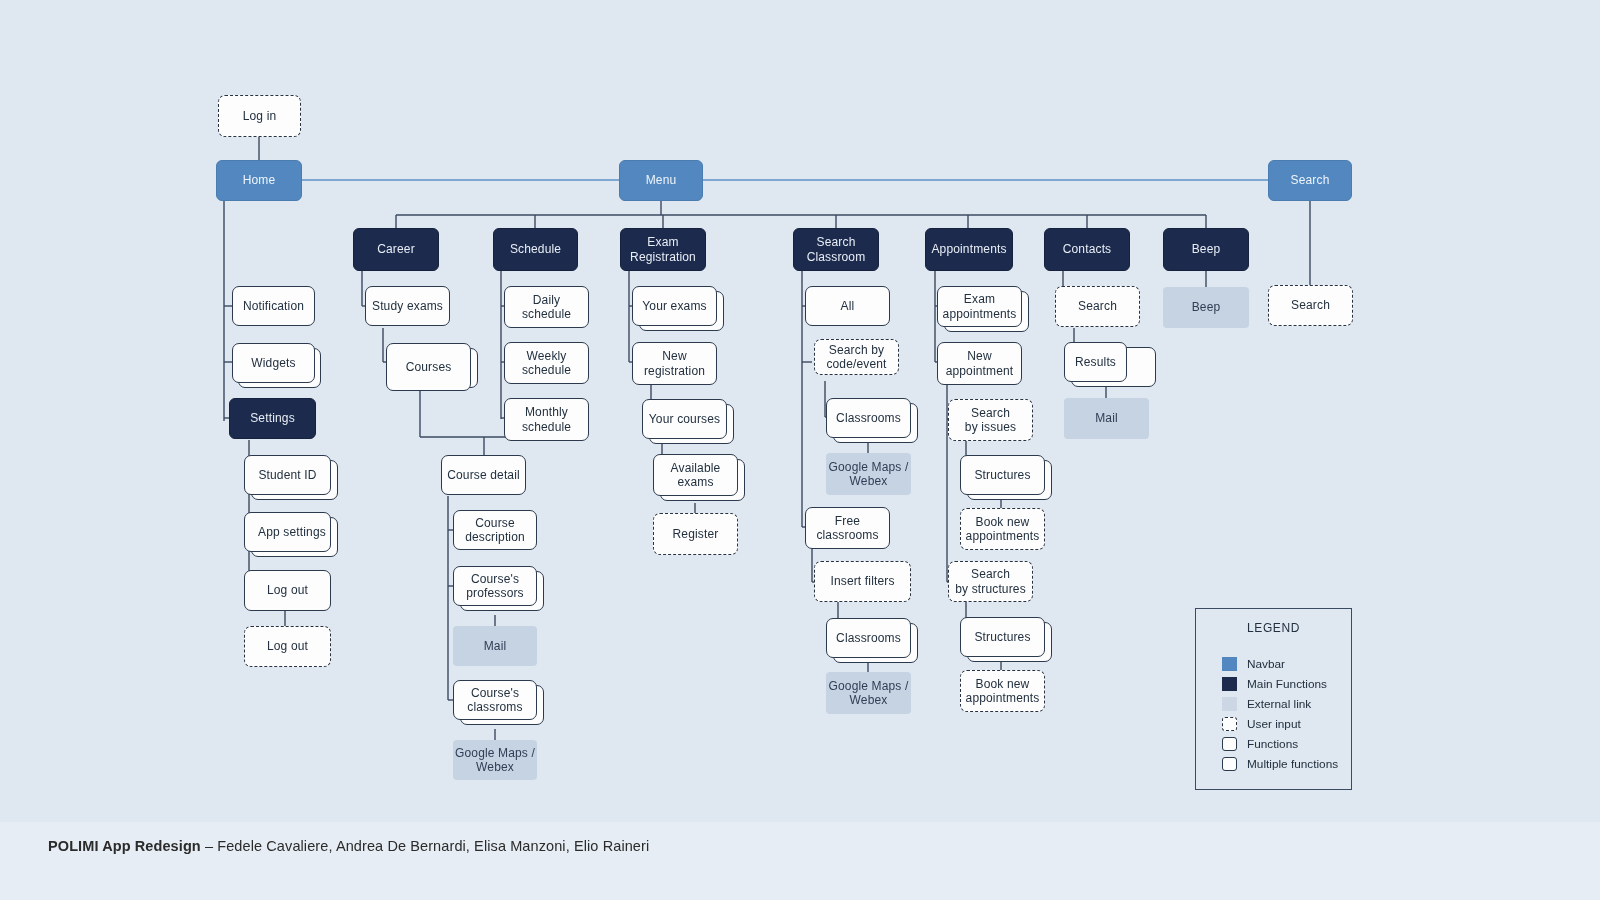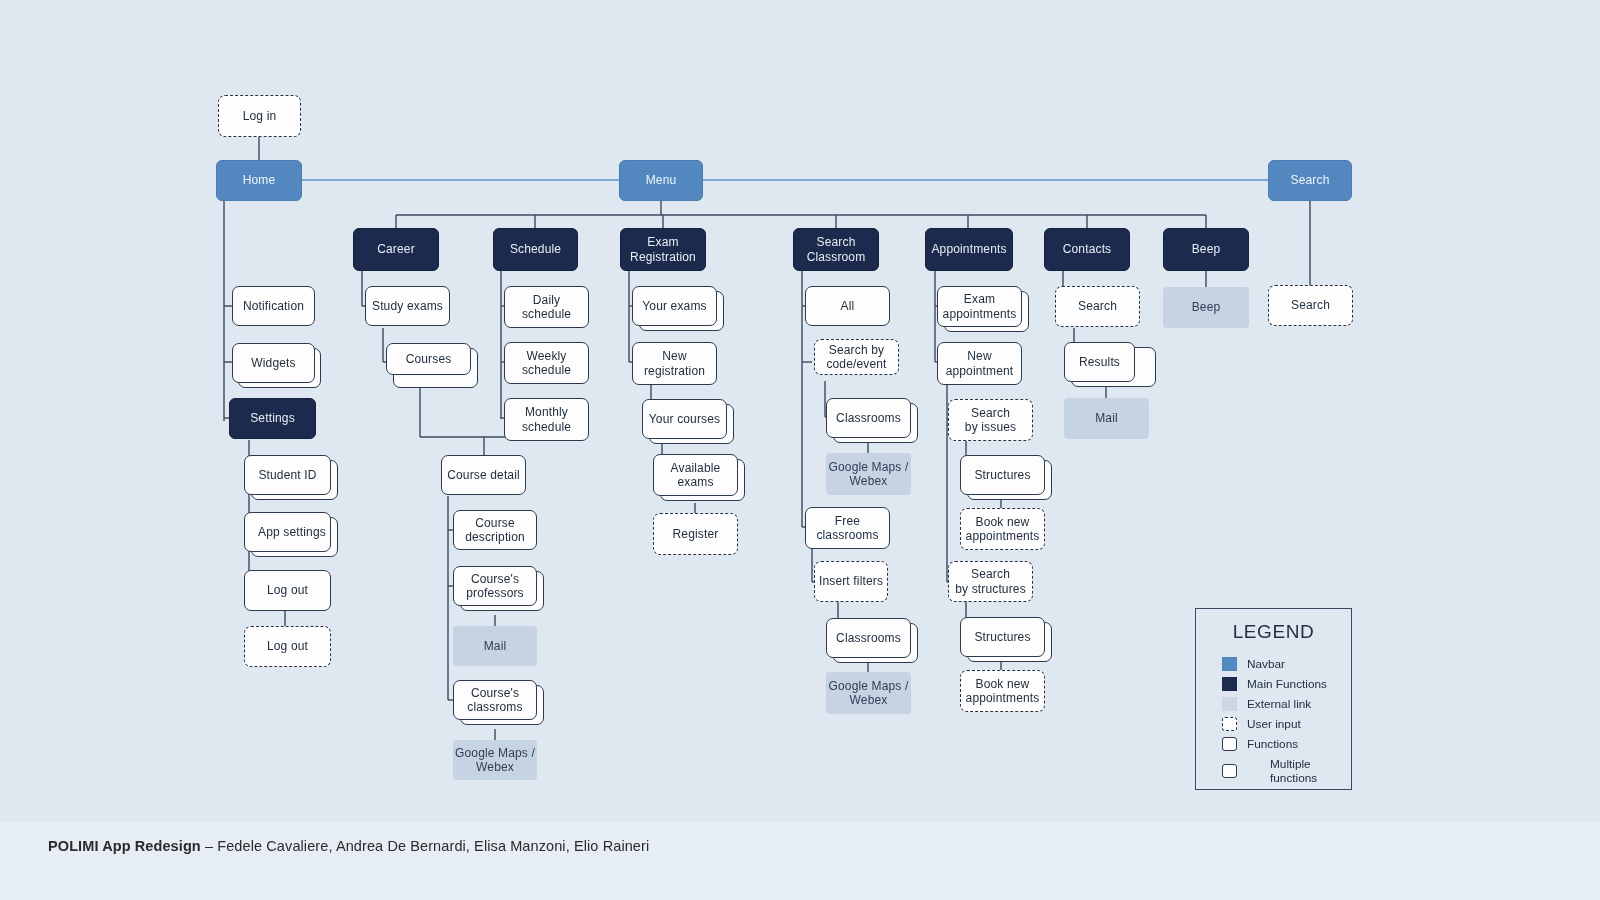--- a/index.html
+++ b/index.html
@@ -97,21 +97,21 @@
   #legend {
     position: absolute;
     left: 1195px; top: 608px;
     width: 157px; height: 182px;
     box-sizing: border-box;
     border: 1.3px solid #3a4a63;
     background: transparent;
   }
   #legend-title {
     position: absolute; top: 12px; left: 0; width: 100%;
-    text-align: center; font-size: 19px; color: #22303f;
+    text-align: center; font-size: 12px; color: #22303f;
     letter-spacing: .6px;
   }
   .leg-row {
     position: absolute; left: 26px;
     display: flex; align-items: center;
     font-size: 11.8px; color: #22303f;
   }
   .leg-sw {
     position: relative;
     width: 15px; height: 14px;
@@ -270,21 +270,21 @@
 
   <div class="node n-func" style="left:244px;top:570px;width:87px;height:41px;">Log out</div>
 
   <div class="node n-input" style="left:244px;top:626px;width:87px;height:41px;">Log out</div>
 
   <div class="node n-main" style="left:353px;top:228px;width:86px;height:43px;">Career</div>
 
   <div class="node n-func" style="left:365px;top:286px;width:85px;height:40px;">Study exams</div>
 
   <div class="stack-c" style="left:393px;top:348px;width:85px;height:40px;"></div>
-  <div class="node n-multi" style="left:386px;top:343px;width:85px;height:32px;">Courses</div>
+  <div class="node n-multi" style="left:386px;top:343px;width:85px;height:48px;">Courses</div>
 
   <div class="node n-func" style="left:441px;top:455px;width:85px;height:40px;">Course detail</div>
 
   <div class="node n-func" style="left:453px;top:510px;width:84px;height:40px;">Course
 description</div>
 
   <div class="stack-c" style="left:460px;top:571px;width:84px;height:40px;"></div>
   <div class="node n-multi" style="left:453px;top:566px;width:84px;height:40px;">Course's
 professors</div>
 
@@ -336,21 +336,21 @@
 
   <div class="stack-c" style="left:833px;top:403px;width:85px;height:40px;"></div>
   <div class="node n-multi" style="left:826px;top:398px;width:85px;height:40px;">Classrooms</div>
 
   <div class="node n-external" style="left:826px;top:453px;width:85px;height:42px;">Google Maps /
 Webex</div>
 
   <div class="node n-func" style="left:805px;top:507px;width:85px;height:42px;">Free
 classrooms</div>
 
-  <div class="node n-input" style="left:814px;top:561px;width:74px;height:41px;">Insert filters</div>
+  <div class="node n-input" style="left:814px;top:561px;width:97px;height:41px;">Insert filters</div>
 
   <div class="stack-c" style="left:833px;top:623px;width:85px;height:40px;"></div>
   <div class="node n-multi" style="left:826px;top:618px;width:85px;height:40px;">Classrooms</div>
 
   <div class="node n-external" style="left:826px;top:672px;width:85px;height:42px;">Google Maps /
 Webex</div>
 
   <div class="node n-main" style="left:925px;top:228px;width:88px;height:43px;">Appointments</div>
 
   <div class="stack-c" style="left:944px;top:291px;width:85px;height:41px;"></div>
@@ -376,21 +376,21 @@
   <div class="node n-multi" style="left:960px;top:617px;width:85px;height:40px;">Structures</div>
 
   <div class="node n-input" style="left:960px;top:670px;width:85px;height:42px;">Book new
 appointments</div>
 
   <div class="node n-main" style="left:1044px;top:228px;width:86px;height:43px;">Contacts</div>
 
   <div class="node n-input" style="left:1055px;top:286px;width:85px;height:41px;">Search</div>
 
   <div class="stack-c" style="left:1071px;top:347px;width:85px;height:40px;"></div>
-  <div class="node n-multi" style="left:1064px;top:342px;width:71px;height:40px;text-align:center;">Results</div>
+  <div class="node n-multi" style="left:1064px;top:342px;width:63px;height:40px;text-align:center;">Results</div>
 
   <div class="node n-external" style="left:1064px;top:398px;width:85px;height:41px;">Mail</div>
 
   <div class="node n-main" style="left:1163px;top:228px;width:86px;height:43px;">Beep</div>
 
   <div class="node n-external" style="left:1163px;top:287px;width:86px;height:41px;">Beep</div>
 
   <div class="node n-input" style="left:1268px;top:285px;width:85px;height:41px;">Search</div>
 
   <div id="legend">
@@ -409,21 +409,21 @@
       <span>External link</span>
     </div>
     <div class="leg-row" style="top:108px;">
       <span class="leg-sw sw-input"></span>
       <span>User input</span>
     </div>
     <div class="leg-row" style="top:128px;">
       <span class="leg-sw sw-func"></span>
       <span>Functions</span>
     </div>
-    <div class="leg-row" style="top:148px;gap:23px;">
+    <div class="leg-row" style="top:148px;">
       <span class="leg-sw sw-multi"></span>
       <span>Multiple functions</span>
     </div>
   </div>
 
   <div id="footer-band"></div>
   <div id="footer-text"><span class="bold">POLIMI App Redesign</span><span> – </span><span>Fedele Cavaliere, Andrea De Bernardi, Elisa Manzoni, Elio Raineri</span></div>
 
 </div>
 

